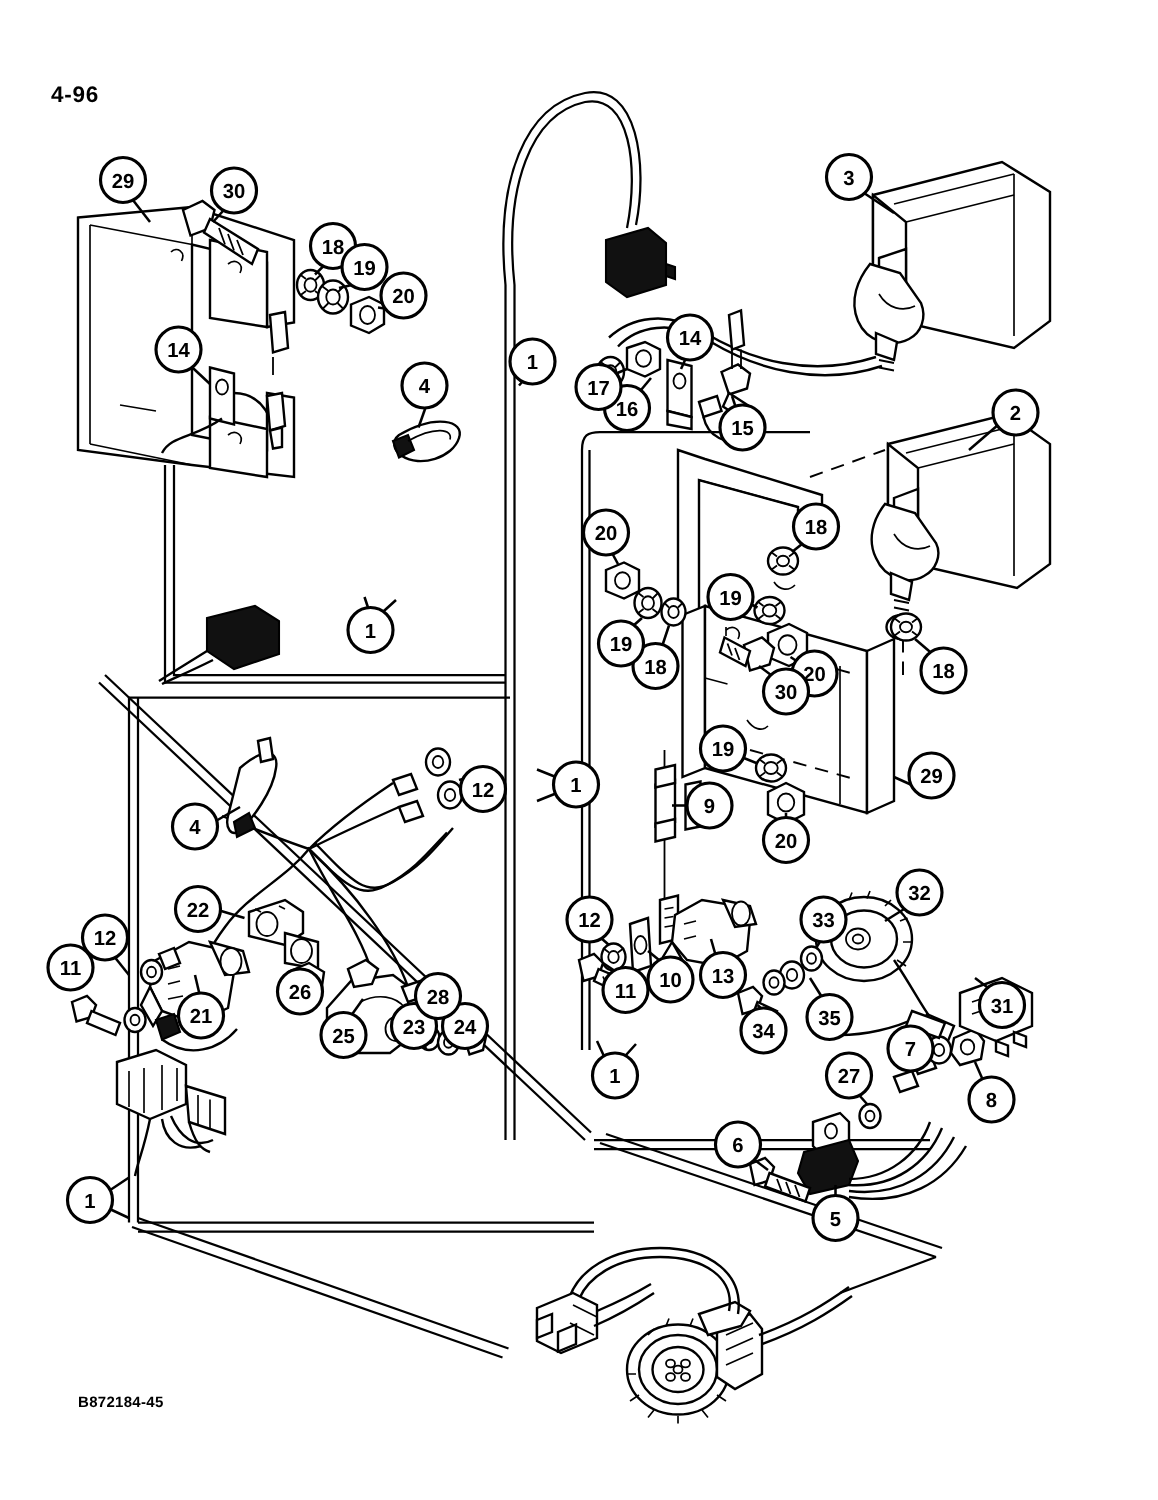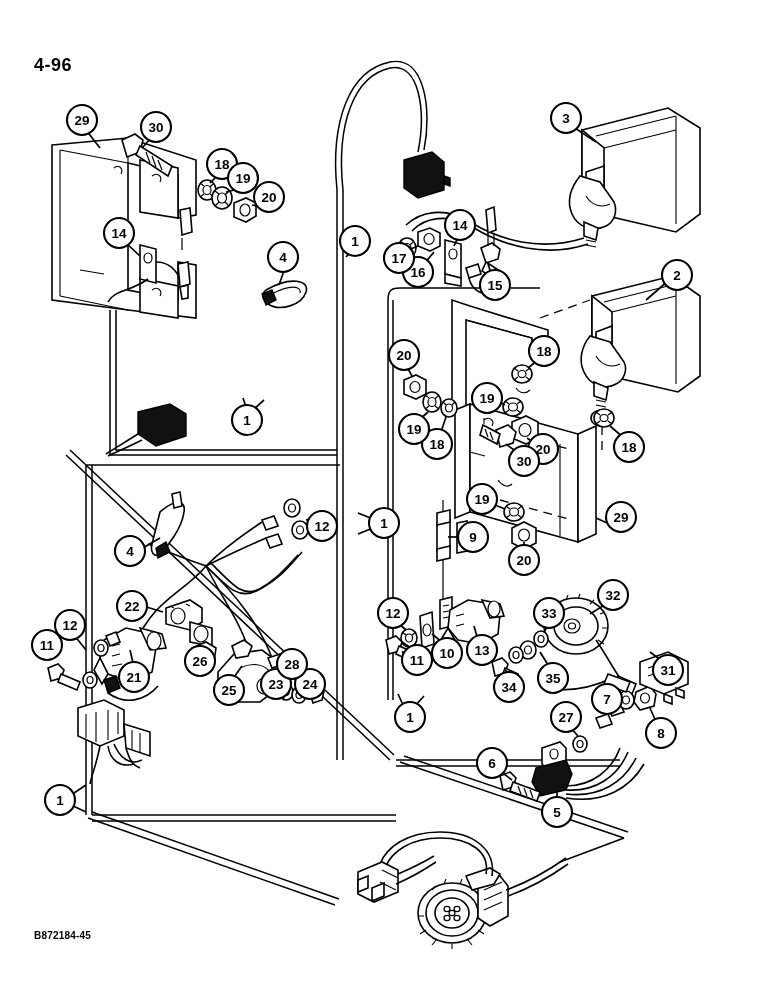--- a/index.html
+++ b/index.html
@@ -1,20 +1,20 @@
 <!DOCTYPE html>
 <html><head>
 <meta charset="utf-8">
 <title>Parts Diagram 4-96</title>
 <style>
   html,body{margin:0;padding:0;background:#ffffff;}
   body{font-family:"Liberation Sans", sans-serif;color:#000;}
   #page{position:relative;width:772px;height:1000px;background:#fff;overflow:hidden;}
-  #page-title{position:absolute;left:34px;top:55px;font-size:18px;font-weight:bold;letter-spacing:0.5px;}
-  #figure-ref{position:absolute;left:34px;top:930px;font-size:10px;font-weight:bold;letter-spacing:0.2px;}
+  #page-title{position:absolute;left:34px;top:55px;font-size:15px;font-weight:bold;letter-spacing:0.5px;}
+  #figure-ref{position:absolute;left:52px;top:930px;font-size:10px;font-weight:bold;letter-spacing:0.2px;}
   svg#diagram{position:absolute;left:0;top:0;width:772px;height:1000px;}
   .callout-circle{fill:#ffffff;stroke:#000000;stroke-width:2.1;}
   .callout-text{font-family:"Liberation Sans", sans-serif;font-size:13.5px;font-weight:bold;
     text-anchor:middle;dominant-baseline:central;fill:#000;}
   .ldr{stroke:#000;stroke-width:1.7;fill:none;}
   .wire{stroke:#000;stroke-width:1.6;fill:none;}
   .wire-thin{stroke:#000;stroke-width:1.2;fill:none;}
   .harness{stroke:#000;stroke-width:1.5;fill:none;}
   .part{stroke:#000;stroke-width:1.6;fill:#ffffff;}
   .part-thin{stroke:#000;stroke-width:1.2;fill:#ffffff;}

